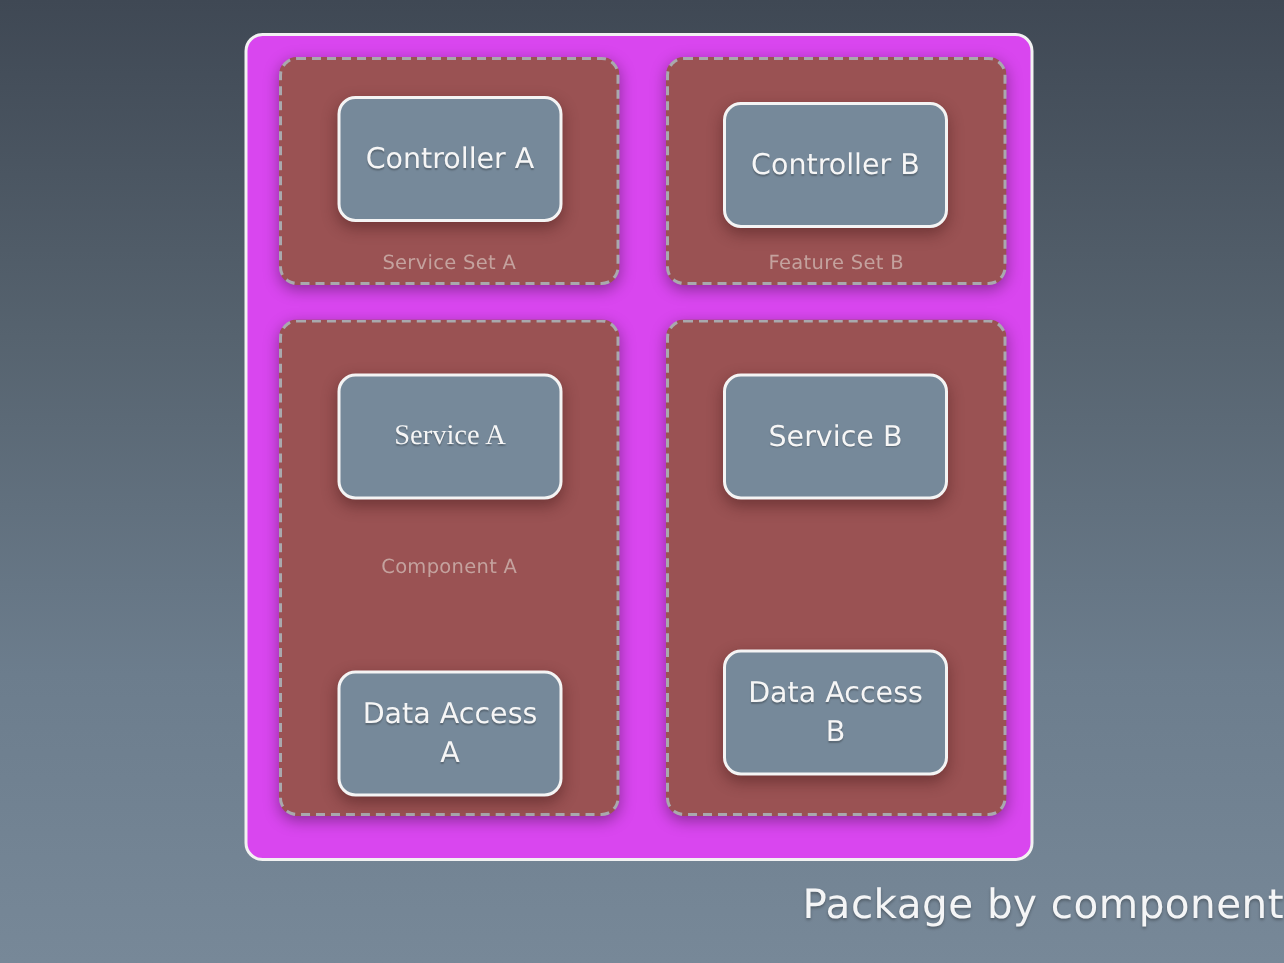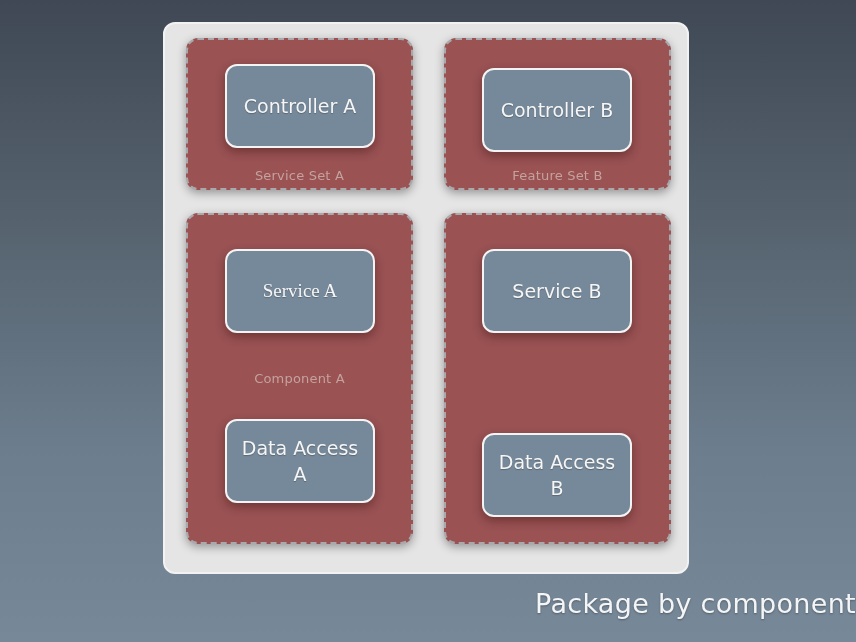--- a/index.html
+++ b/index.html
@@ -15,21 +15,21 @@
       position: relative;
     }
     .outer {
       position: absolute;
       left: 163px;
       top: 22px;
       width: 526px;
       height: 552px;
       border: 2px solid #f2f2f2;
       border-radius: 12px;
-      background: #e5e5e5;
+      background: #d946ef;
       box-sizing: border-box;
     }
     .group {
       position: absolute;
       background: #9a5253;
       border: 2px dashed #a9a9ad;
       border-radius: 12px;
       box-sizing: border-box;
       box-shadow: 0 3px 10px rgba(0,0,0,0.35);
     }
@@ -89,21 +89,21 @@
       <span>Controller B</span>
     </div>
     <div class="group-label" style="top:128px;">Feature Set B</div>
   </div>
 
   <div class="group" style="left:21px; top:189px; width:227px; height:331px;">
     <div class="node" style="left:37px; top:34px;font-family:Liberation Serif, serif;">
       <span>Service A</span>
     </div>
     <div class="group-label" style="top:156px;">Component A</div>
-    <div class="node" style="left:37px; top:204px;">
+    <div class="node" style="left:37px; top:232px;">
       <span style="display:block; width:130px;">Data Access A</span>
     </div>
   </div>
 
   <div class="group" style="left:279px; top:189px; width:227px; height:331px;">
     <div class="node" style="left:36px; top:34px;">
       <span>Service B</span>
     </div>
     <div class="node" style="left:36px; top:218px;align-items:center;">
       <span style="display:block; width:130px;">Data Access B</span>

